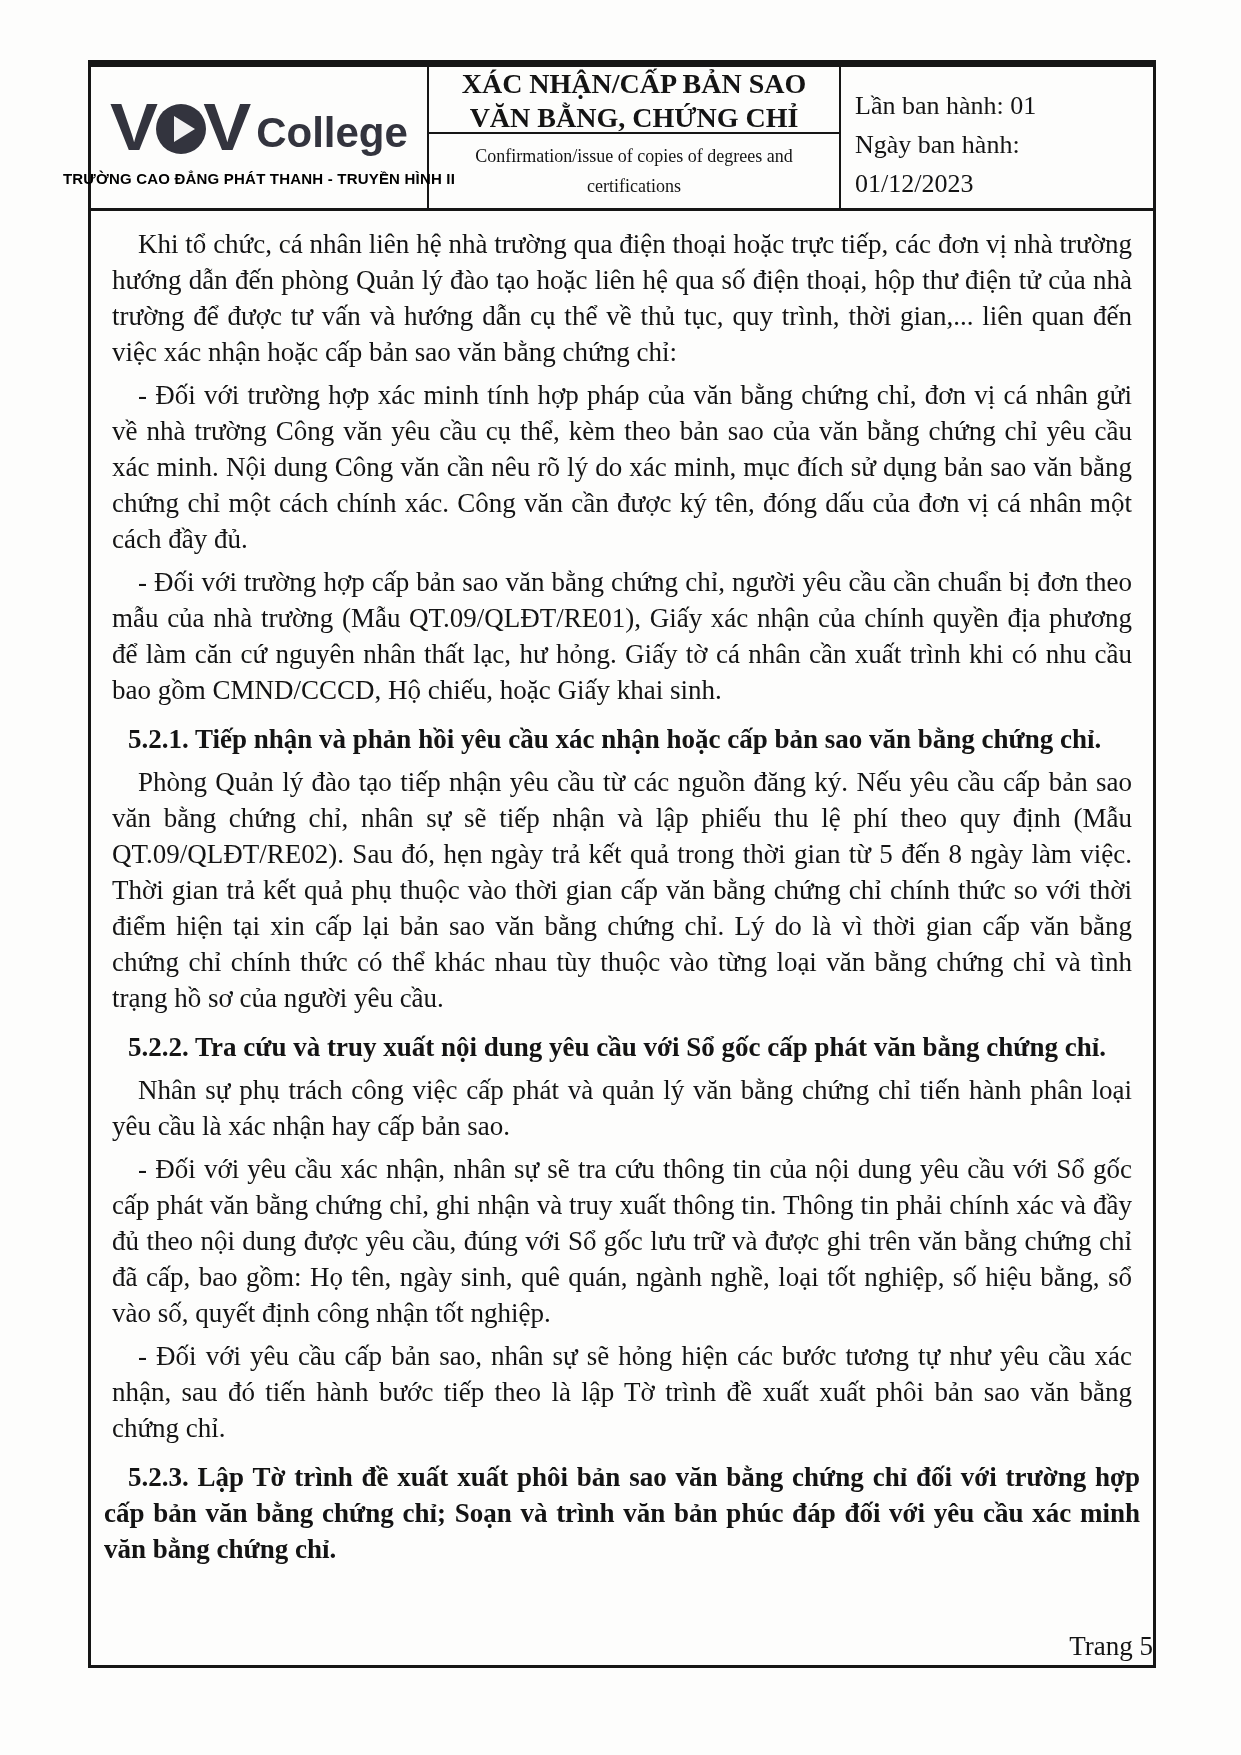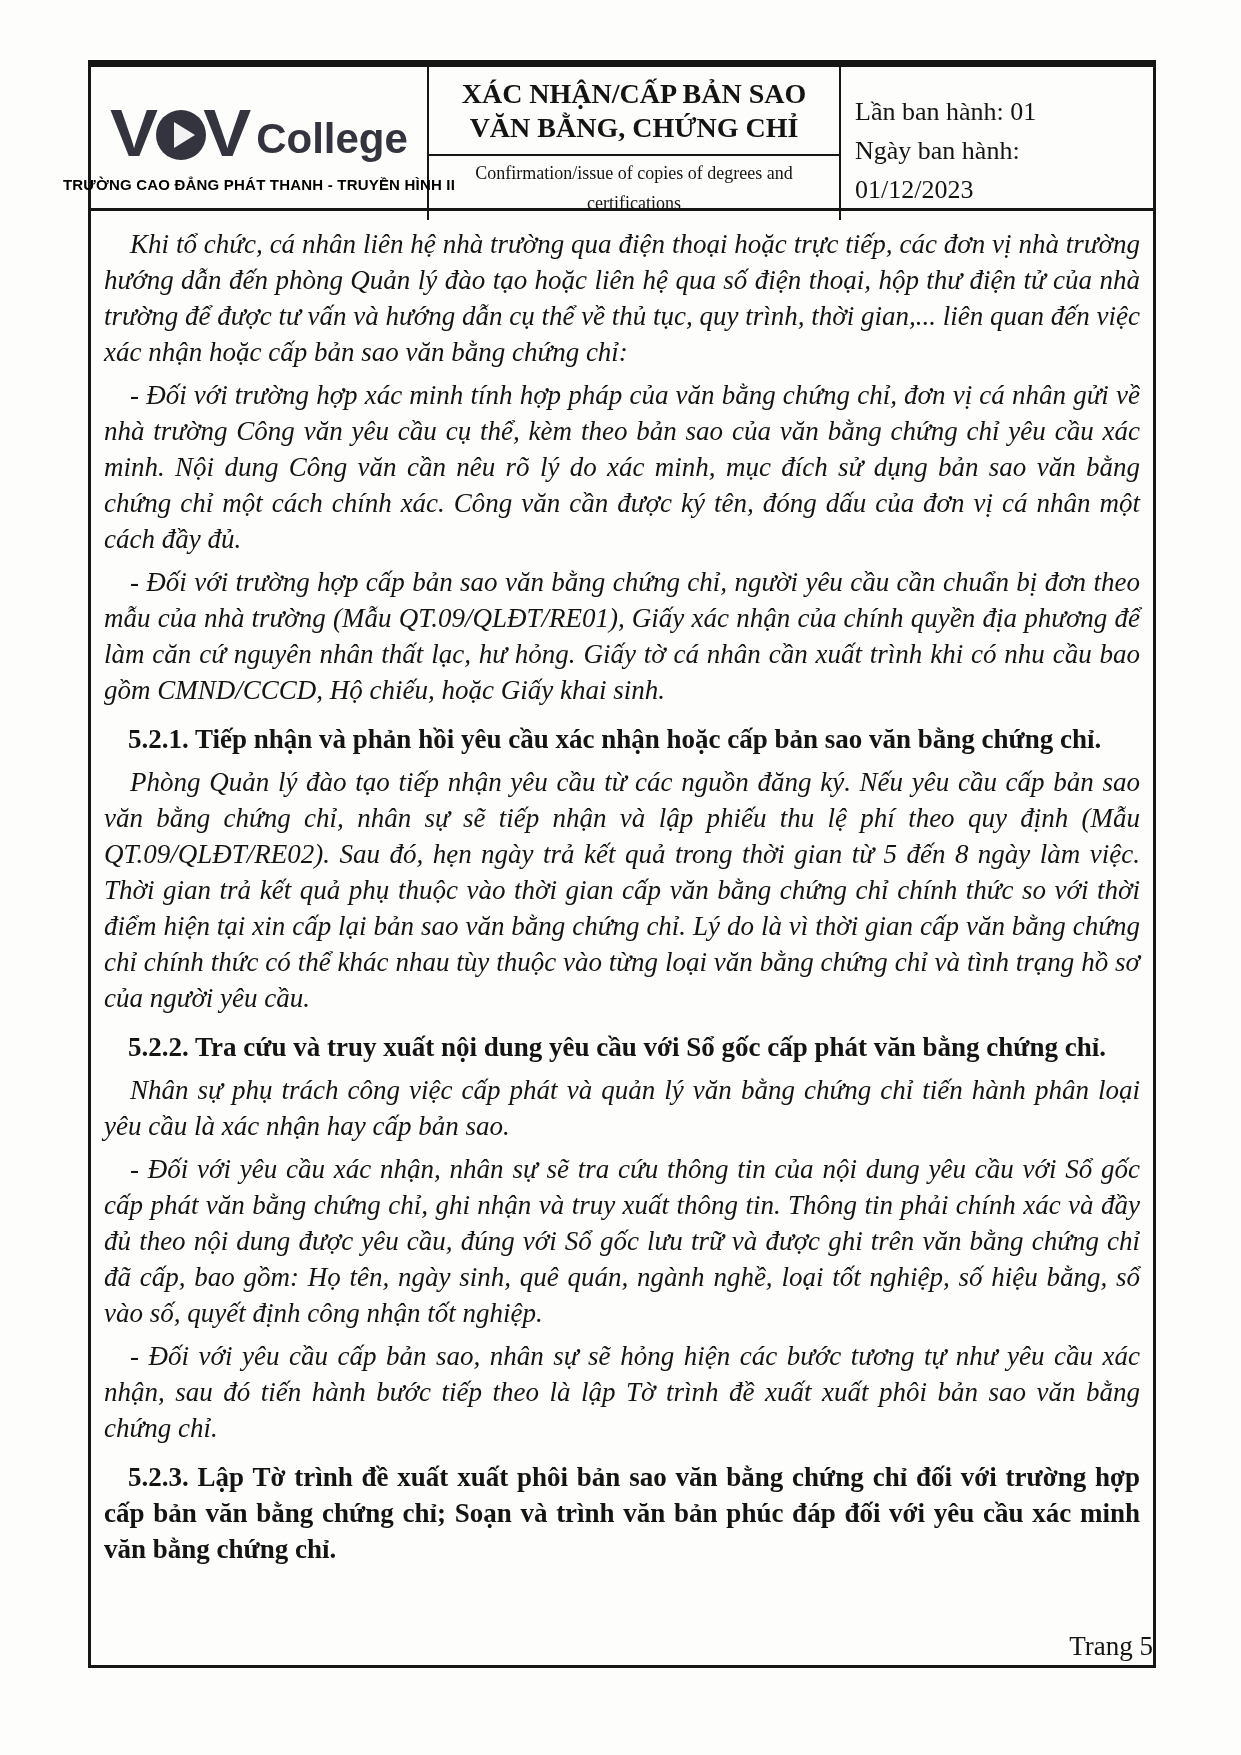--- a/index.html
+++ b/index.html
@@ -70,23 +70,23 @@
     letter-spacing:.2px;
     margin-top:8px;
     color:#000000;
     white-space:nowrap;
   }
   .hdr-title{
     border-right:2px solid #161616;
     display:flex;flex-direction:column;
   }
   .hdr-title-vi{
-    height:89px;box-sizing:border-box;
+    height:67px;box-sizing:border-box;
     border-bottom:2px solid #161616;
-    display:flex;flex-direction:column;align-items:center;justify-content:center;
+    display:flex;flex-direction:column;align-items:center;justify-content:flex-start;
     font-weight:bold;font-size:28px;line-height:34px;
     text-align:center;
   }
   .hdr-title-en{
     flex:1;
     display:flex;align-items:center;justify-content:center;
     font-size:18px;line-height:30px;
     text-align:center;
     padding:2px 28px;
   }
@@ -109,22 +109,21 @@
   }
   .h2{
     font-weight:bold;
     text-indent:24px;
     text-align:justify;
     margin:13px 0 5px 0;
   }
   .para{
     text-indent:26px;
     text-align:justify;
-    margin:7px 0;
-    font-style:italic;
+    margin:7px 8px;
   }
   .footer{
     position:absolute;
     left:0;right:0;bottom:3px;
     text-align:right;
     font-size:27px;
   }
 </style>
 </head>
 <body>

